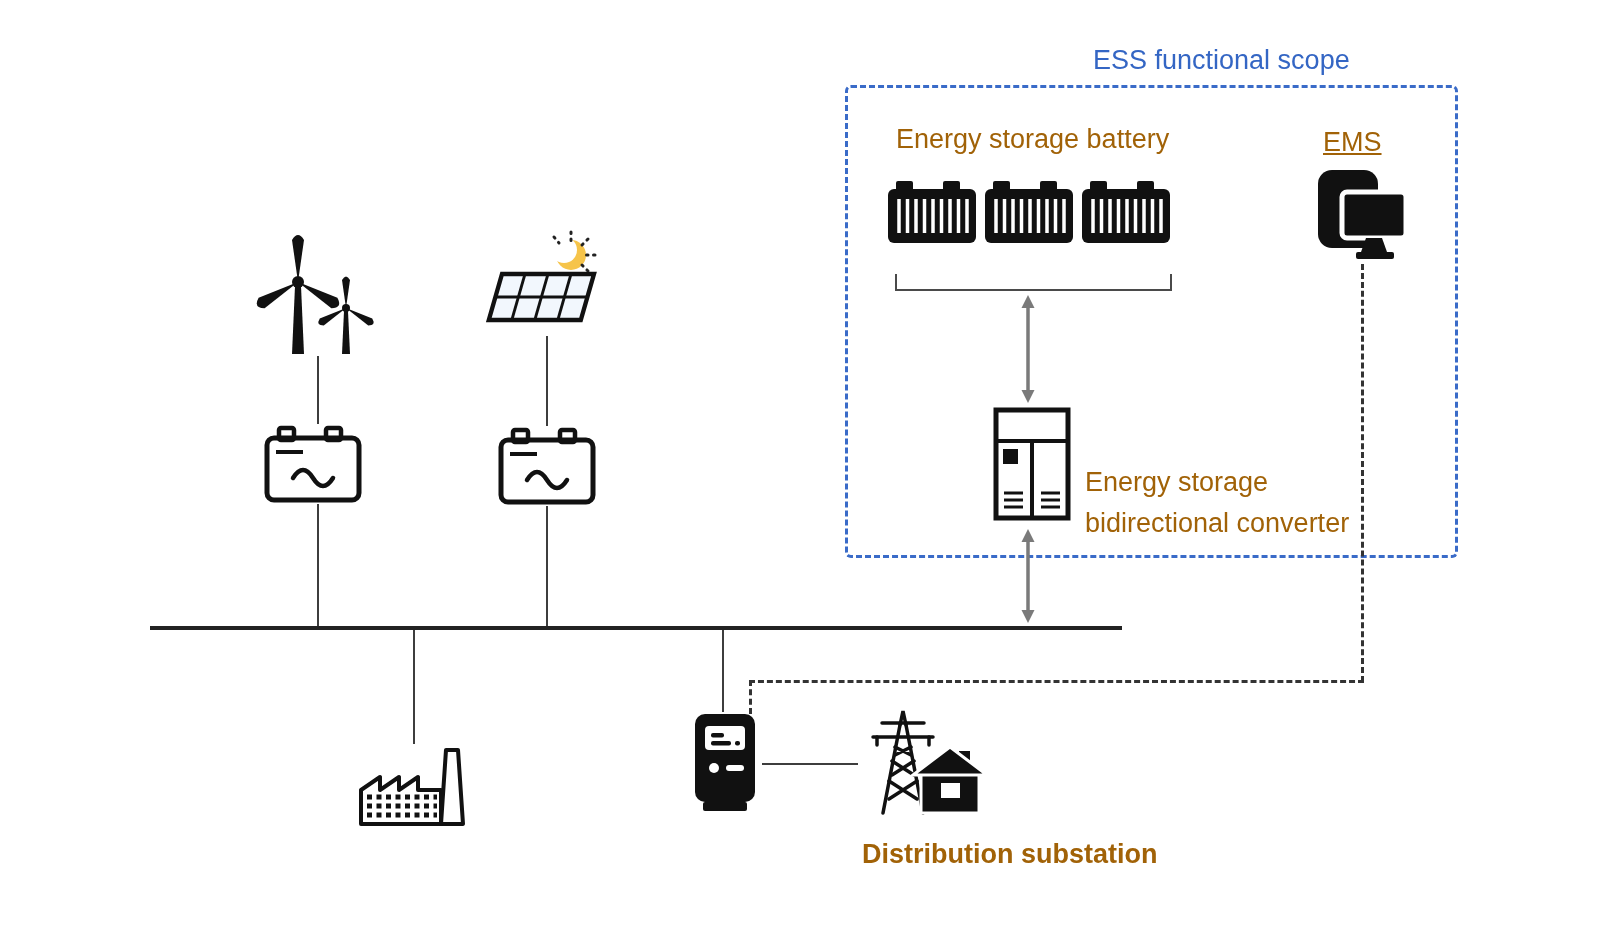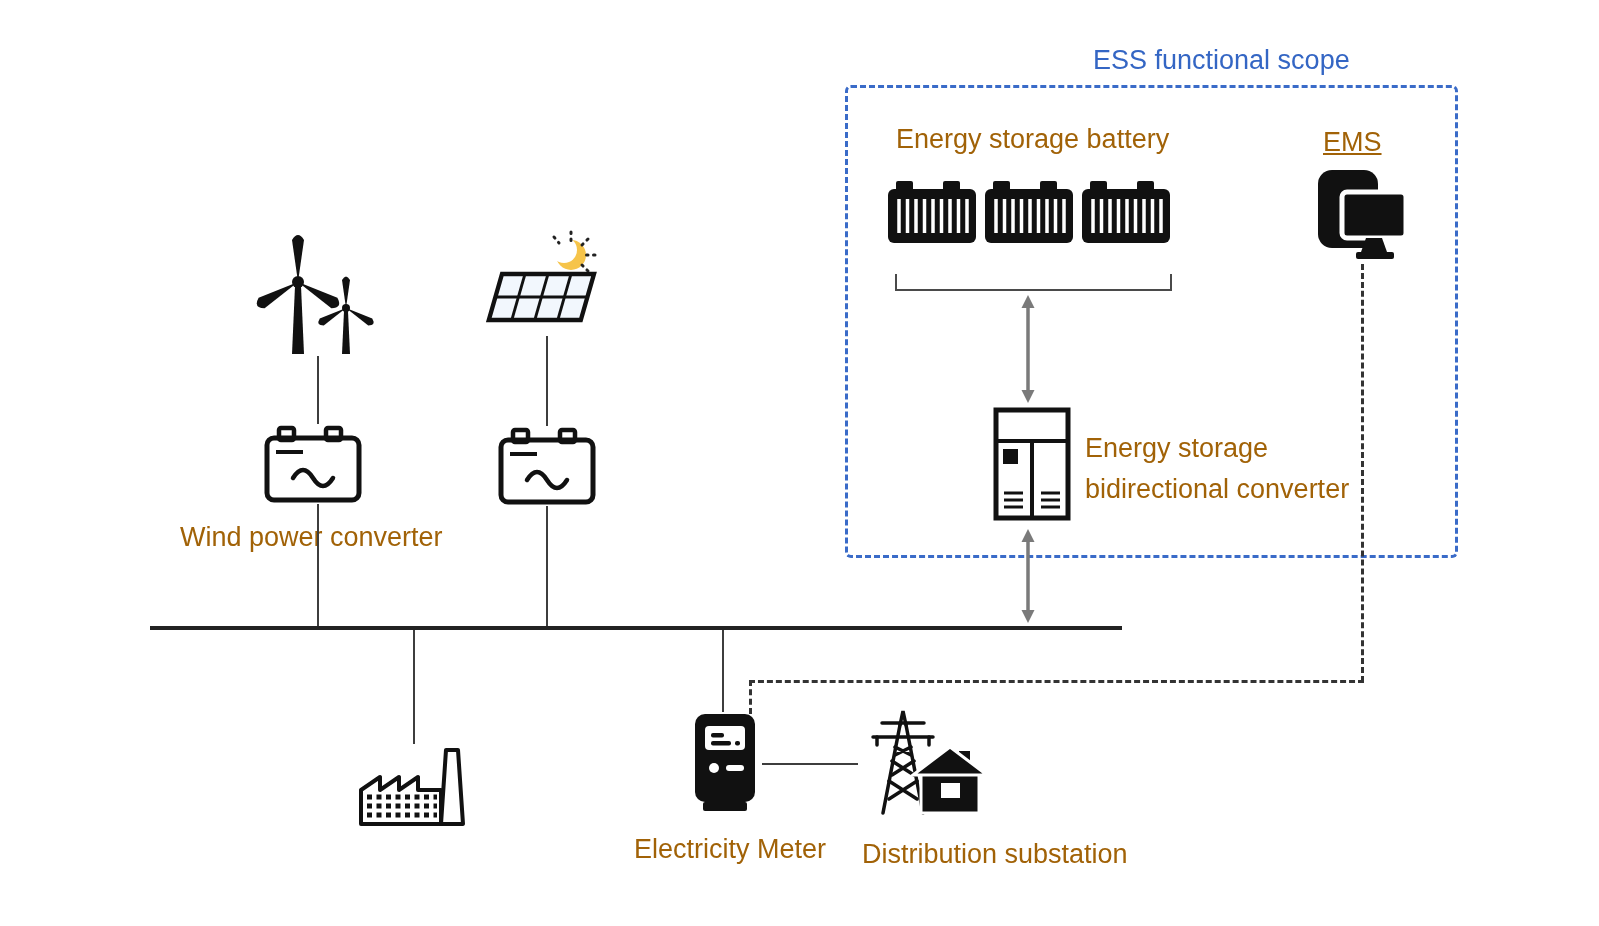--- a/index.html
+++ b/index.html
@@ -1,21 +1,21 @@
 <!DOCTYPE html>
 <html><head>
 <meta charset="utf-8">
 <style>
   html,body{margin:0;padding:0;background:#ffffff;}
   .canvas{
     position:relative;width:1599px;height:926px;background:#ffffff;overflow:hidden;
     font-family:"Liberation Sans", sans-serif;color:#1b1b1b;
   }
   .label{position:absolute;font-size:27px;line-height:41px;white-space:nowrap;color:#a16207;}
-  .label.wrap{white-space:normal;}
+  .label.wrap{white-space:normal;margin-top:34px;}
   .label.blue{color:#3466c4;}
   .icon{position:absolute;}
   .icon svg{display:block;width:100%;height:100%;}
   .line-v{position:absolute;width:0;border-left:2.5px solid #3d3d3d;}
   .line-h{position:absolute;height:0;border-top:2.5px solid #3d3d3d;}
   .dash-v{position:absolute;width:0;border-left:3px dashed #333;}
   .dash-h{position:absolute;height:0;border-top:3px dashed #333;}
   .bus{position:absolute;height:4px;background:#222;}
   .ess-box{position:absolute;border:3px dashed #3a6bc8;border-radius:6px;}
   .bracket{position:absolute;border-left:2.5px solid #4a4a4a;border-right:2.5px solid #4a4a4a;border-bottom:2.5px solid #4a4a4a;}
@@ -23,24 +23,22 @@
 </head>
 <body>
 
 <div class="canvas">
 
   <div class="ess-box" style="left:845px;top:85px;width:607px;height:467px;"></div>
   <div class="label blue" style="left:1049px;top:40px;margin-left:44px;">ESS functional scope</div>
 
   <div class="label" style="left:896px;top:119px;">Energy storage battery</div>
   <div class="label" style="left:1323px;top:122px;text-decoration:underline;">EMS</div>
-  <div class="label" style="left:180px;top:517px;">Wind power converter</div>
   <div class="label wrap" style="left:1085px;top:428px;width:310px;">Energy storage bidirectional converter</div>
-  <div class="label" style="left:634px;top:829px;">Electricity Meter</div>
-  <div class="label" style="left:862px;top:834px;">Distribution substation</div>
+  <div class="label" style="left:862px;top:834px;font-weight:bold;">Distribution substation</div>
 
   <div class="bus" style="left:150px;top:626px;width:972px;"></div>
 
   <div class="line-v" style="left:317px;top:356px;height:68px;"></div>
   <div class="line-v" style="left:317px;top:504px;height:122px;"></div>
   <div class="line-v" style="left:546px;top:336px;height:90px;"></div>
   <div class="line-v" style="left:546px;top:506px;height:120px;"></div>
   <div class="line-v" style="left:413px;top:630px;height:114px;"></div>
   <div class="line-v" style="left:722px;top:630px;height:82px;"></div>
   <div class="line-h" style="left:762px;top:763px;width:96px;"></div>

